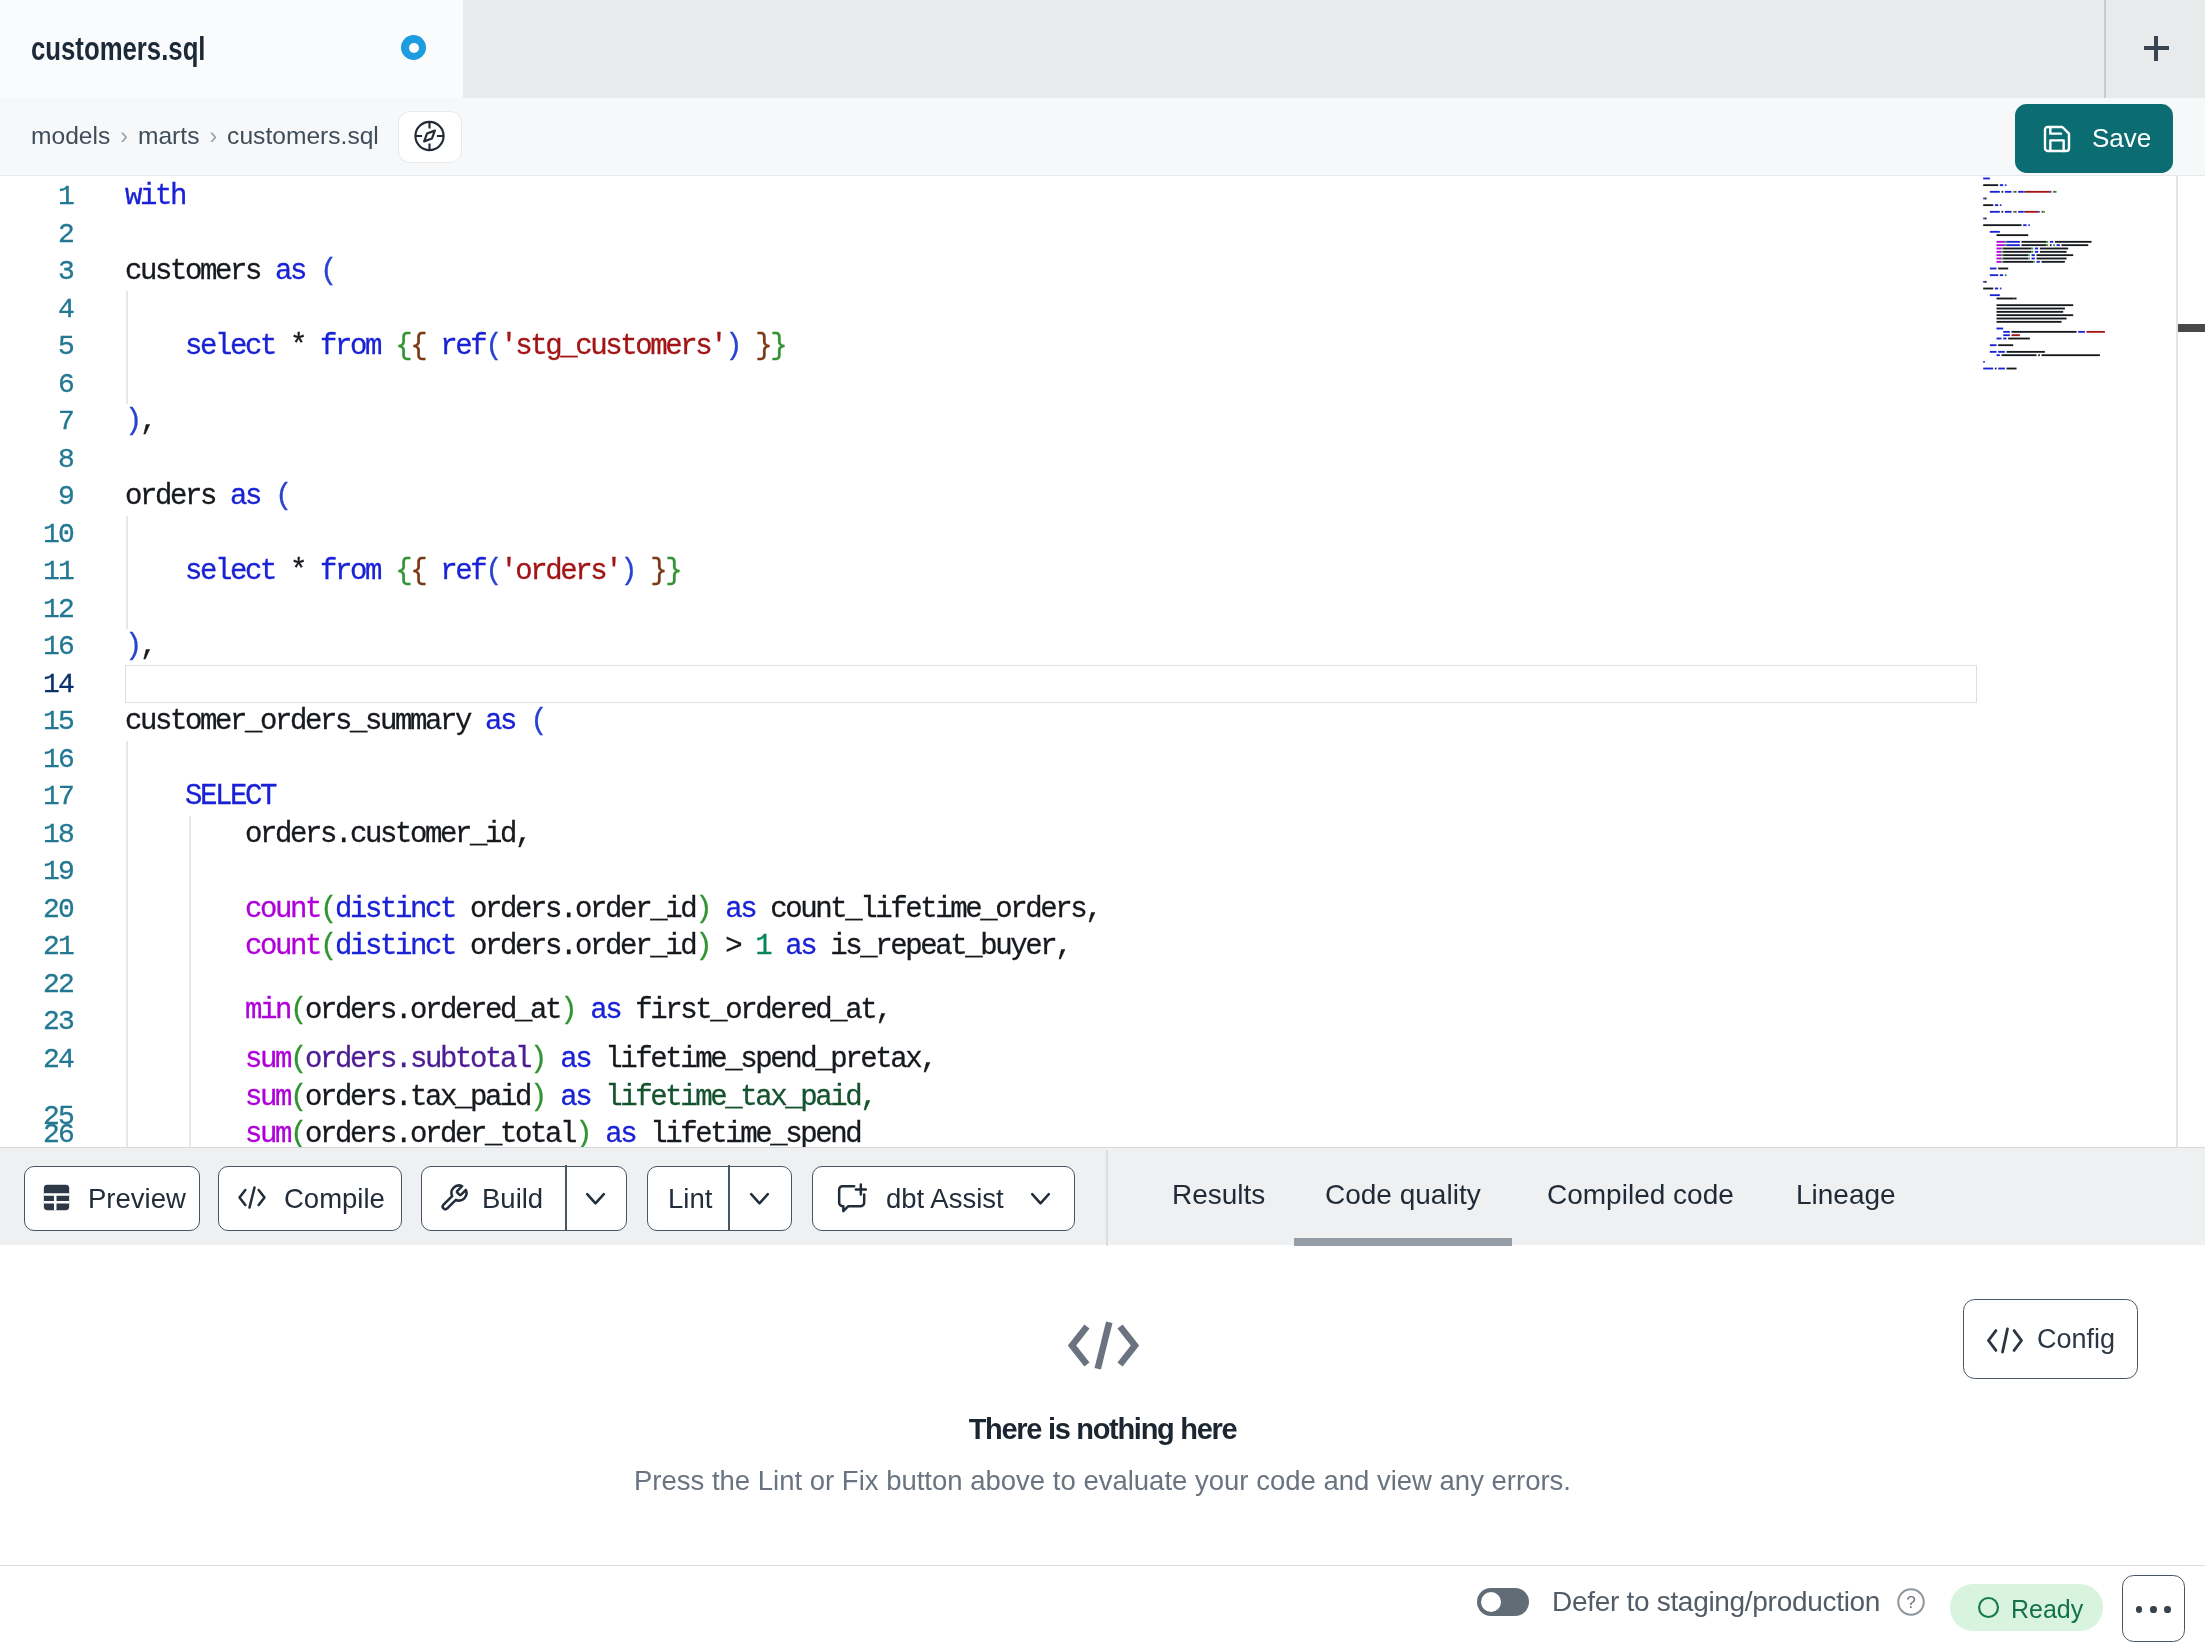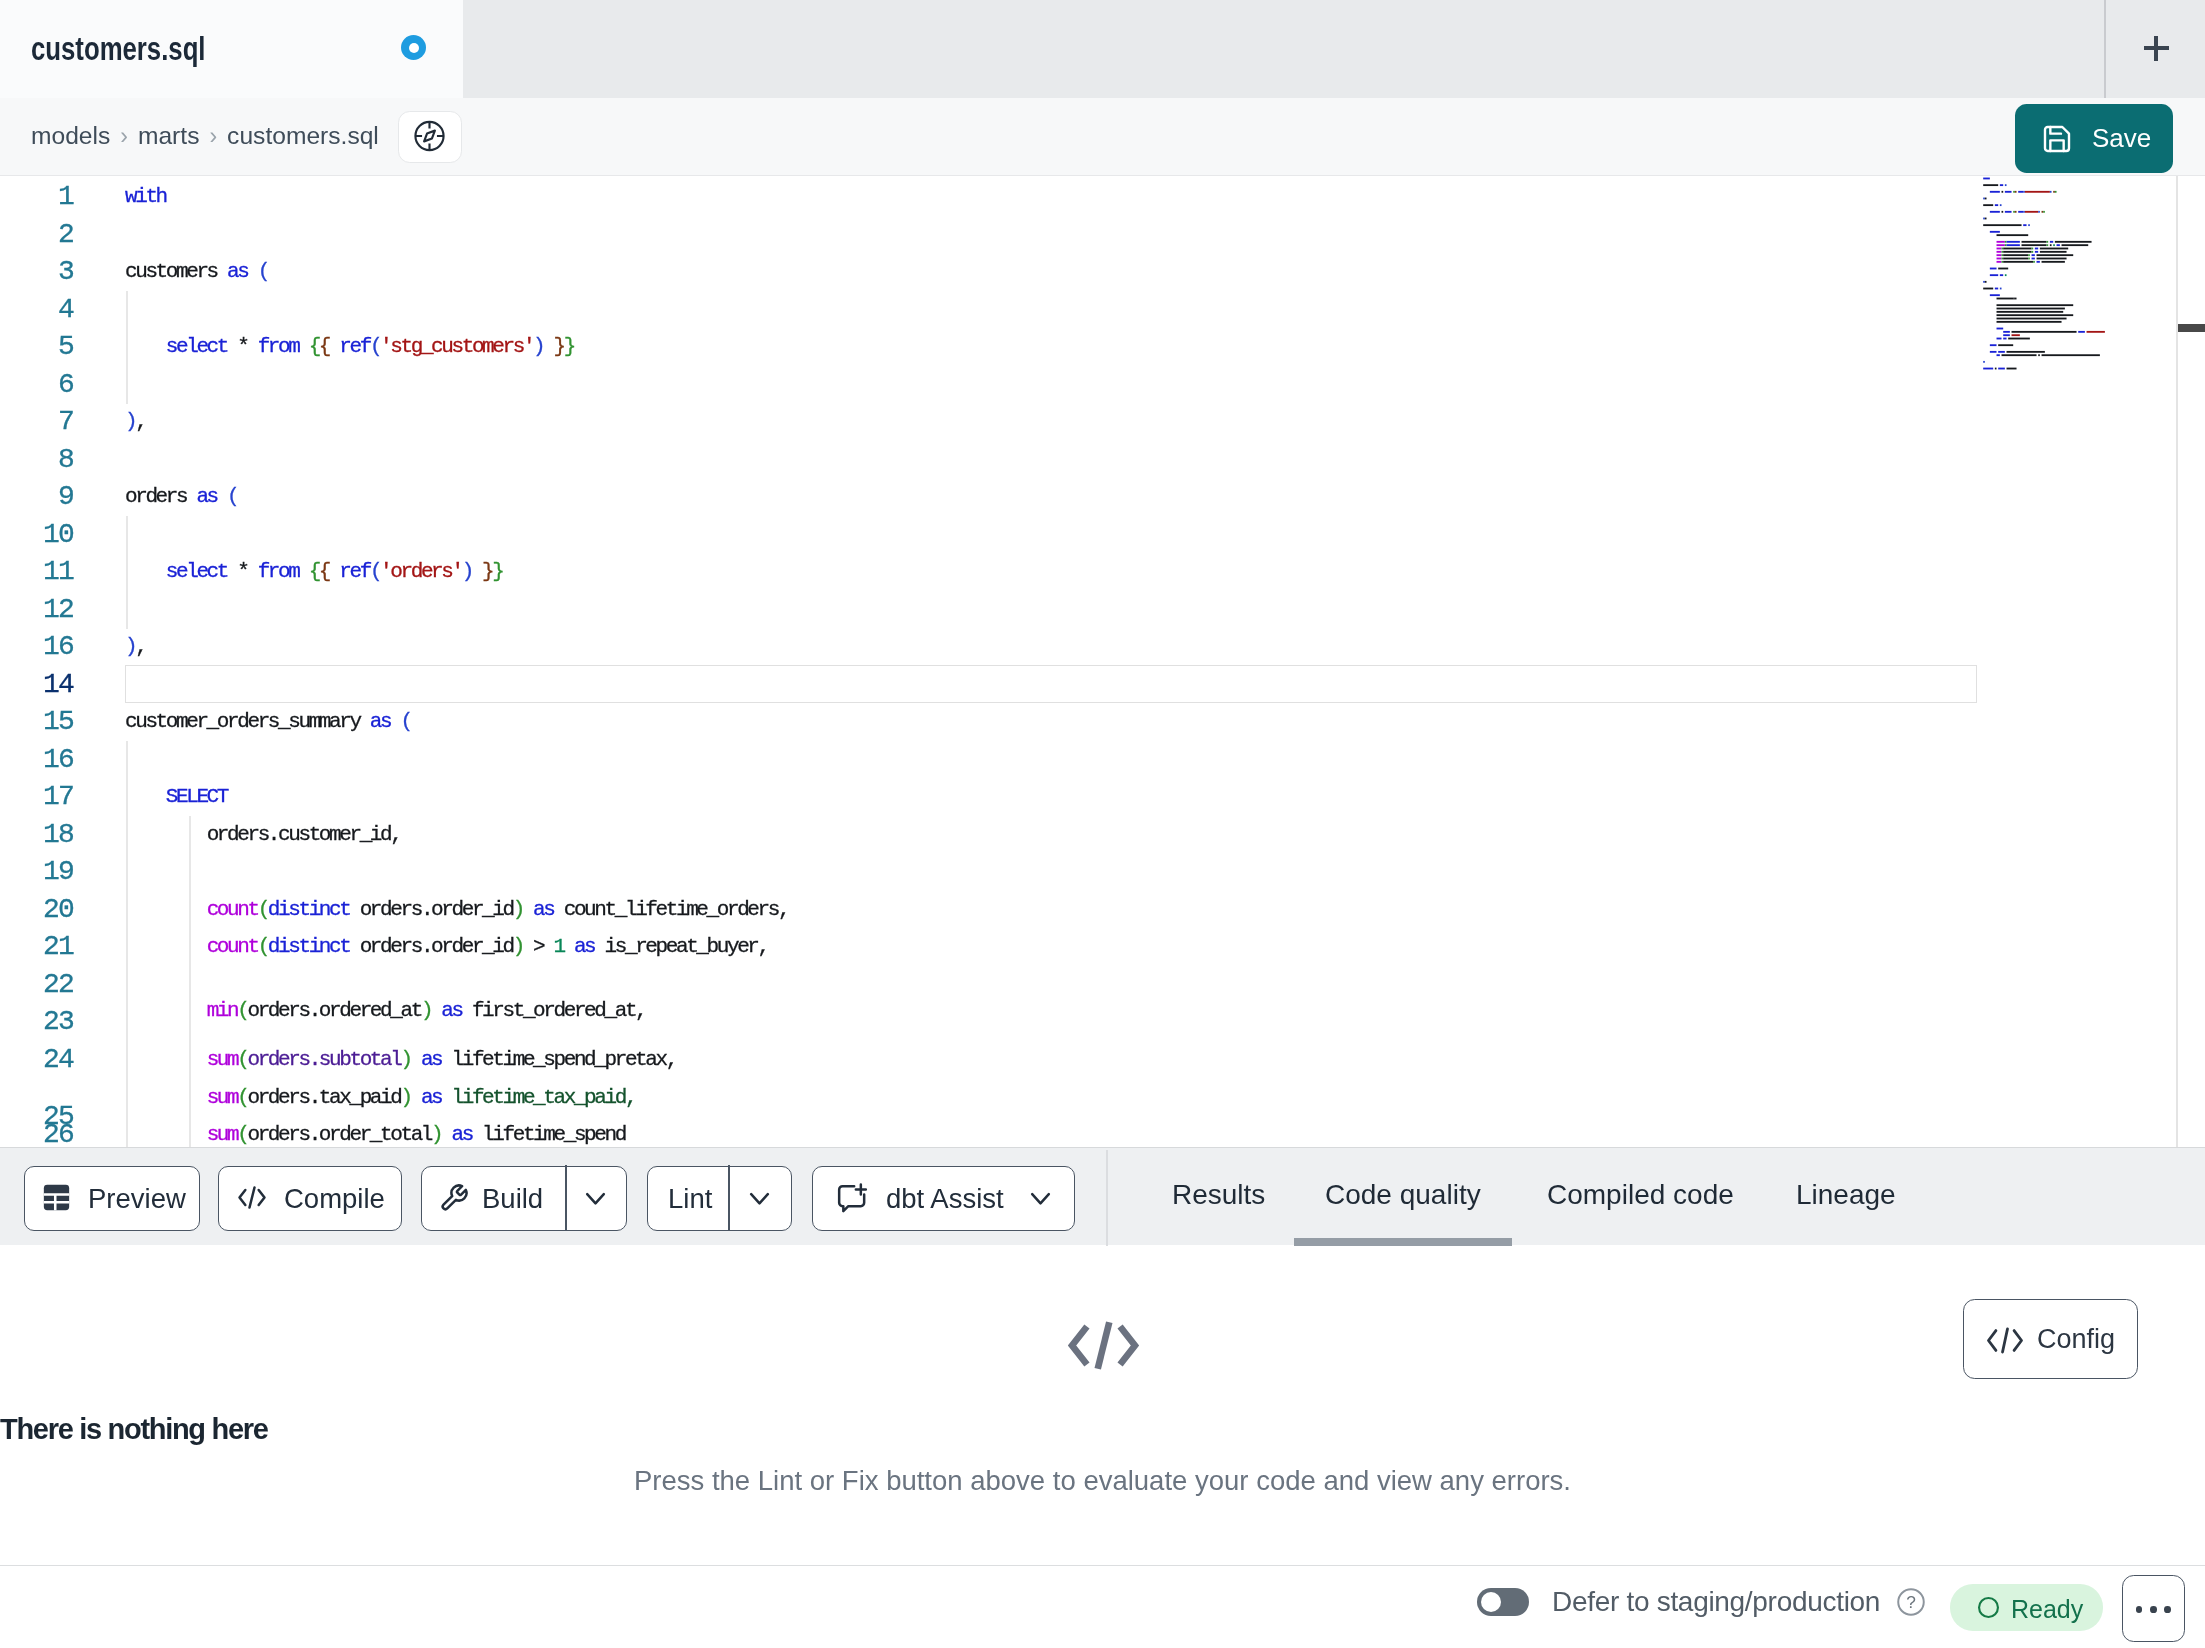--- a/index.html
+++ b/index.html
@@ -26,37 +26,37 @@
   
   #save { position:absolute; left:2015px; top:104px; width:158px; height:69px; background:#0b6d72; border-radius:11.7px;
      color:#fff; font-size:26px; }
   #save span { position:absolute; left:77px; top:19px; }
   
   #editor { position:absolute; left:0; top:176px; width:2205px; height:972px; background:#fff; overflow:hidden; }
   .ln, .lnA { position:absolute; width:73px; text-align:right; font-family:"Liberation Mono", monospace;
      font-size:28px; line-height:38px; color:#237893; letter-spacing:-1.8px; -webkit-text-stroke:0.3px currentColor; }
   .lnA { color:#0b316e; }
   .cl { position:absolute; left:125px; white-space:pre; font-family:"Liberation Mono", monospace;
-     font-size:21px; line-height:38px; letter-spacing:-2.4px; color:#16191d; -webkit-text-stroke:0.3px currentColor; }
+     font-size:29px; line-height:38px; letter-spacing:-2.4px; color:#16191d; -webkit-text-stroke:0.3px currentColor; }
   .guide { position:absolute; width:1.7px; background:#e7e7e7; }
   #activeline { position:absolute; left:125px; top:489px; width:1852px; height:38px;
      border:1.7px solid #e0e0e0; background:#fff; }
   #mmsep { position:absolute; left:2176px; top:0; width:1.7px; height:972px; background:#e4e4e4; }
   #ovmark { position:absolute; left:2178px; top:148px; width:27.5px; height:7.5px; background:#484848; }
   
   #toolrow { position:absolute; left:0; top:1147px; width:2205px; height:98px; background:#eef0f2; border-top:1.7px solid #d7d9db; }
   #tooldiv { position:absolute; left:1106px; top:1.7px; width:1.7px; height:97px; background:#dbdde0; }
   .btn { position:absolute; top:17.5px; height:65px; background:#fff; border:1.7px solid #4a5563; border-radius:10px;
      color:#222d3a; font-size:27.5px; }
   .btn .lbl { position:absolute; top:16.7px; }
   .tab { position:absolute; top:31px; font-size:28px; color:#1f2a36; }
   #underline { position:absolute; left:1294px; top:90px; width:218px; height:8.3px; background:#959da6; }
   
   #panel { position:absolute; left:0; top:1246px; width:2205px; height:319px; background:#fff; }
-  #nothing { position:absolute; left:0; top:167px; width:2205px; font-size:29px; font-weight:700; color:#1b2631; letter-spacing:-1.3px; }
+  #nothing { position:absolute; left:0; top:167px; width:2205px; text-align:center; font-size:29px; font-weight:700; color:#1b2631; letter-spacing:-1.3px; }
   #pressthe { position:absolute; left:0; top:219px; width:2205px; text-align:center; font-size:27.5px; color:#6a7480; }
   #config { position:absolute; left:1963px; top:53px; width:175px; height:80px; border:1.7px solid #4a5563; border-radius:11.7px;
      background:#fff; color:#2c3642; font-size:27px; }
   #config span { position:absolute; left:73px; top:24px; }
   
   #statusbar { position:absolute; left:0; top:1565px; width:2205px; height:83px; background:#fff; border-top:1.7px solid #dcdee0; }
   #toggle { position:absolute; left:1477px; top:22px; width:52px; height:28px; background:#626c76; border-radius:14px; }
   #toggle::after { content:""; position:absolute; left:4.2px; top:4.2px; width:20px; height:20px; background:#fff; border-radius:50%; }
   #deferlbl { position:absolute; left:1552px; top:20px; font-size:28px; color:#525c66; letter-spacing:-0.3px; }
   #ready { position:absolute; left:1950px; top:18.3px; width:153px; height:47px; background:#d9f4de; border-radius:23px; }

